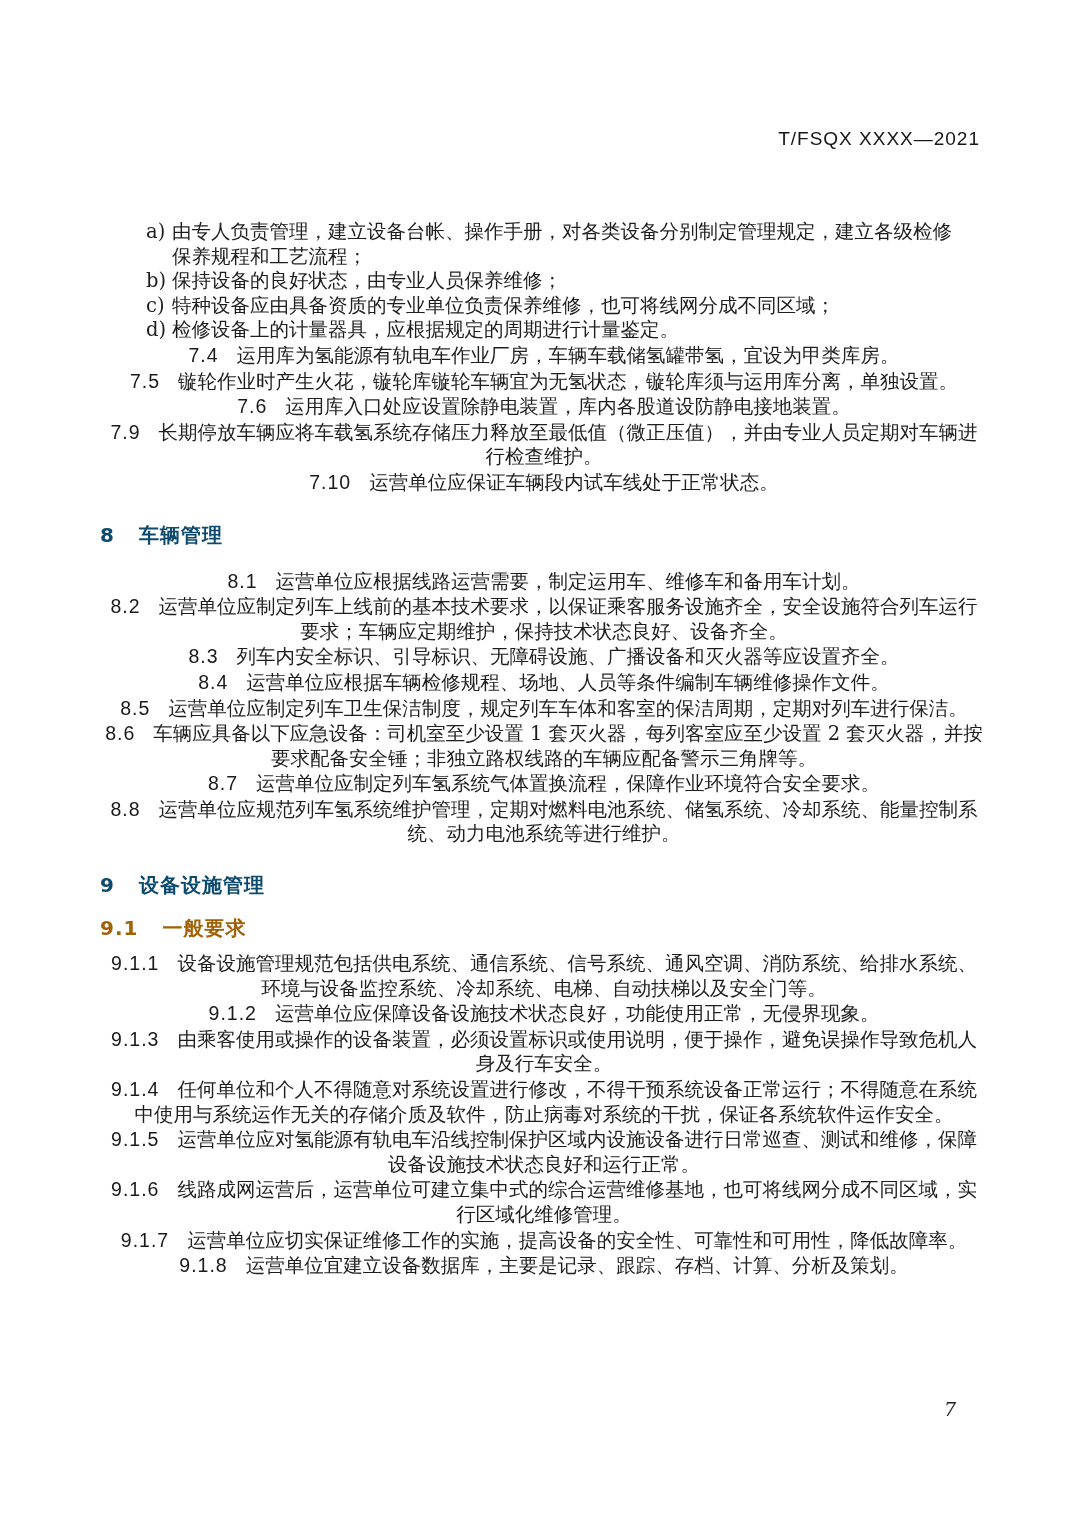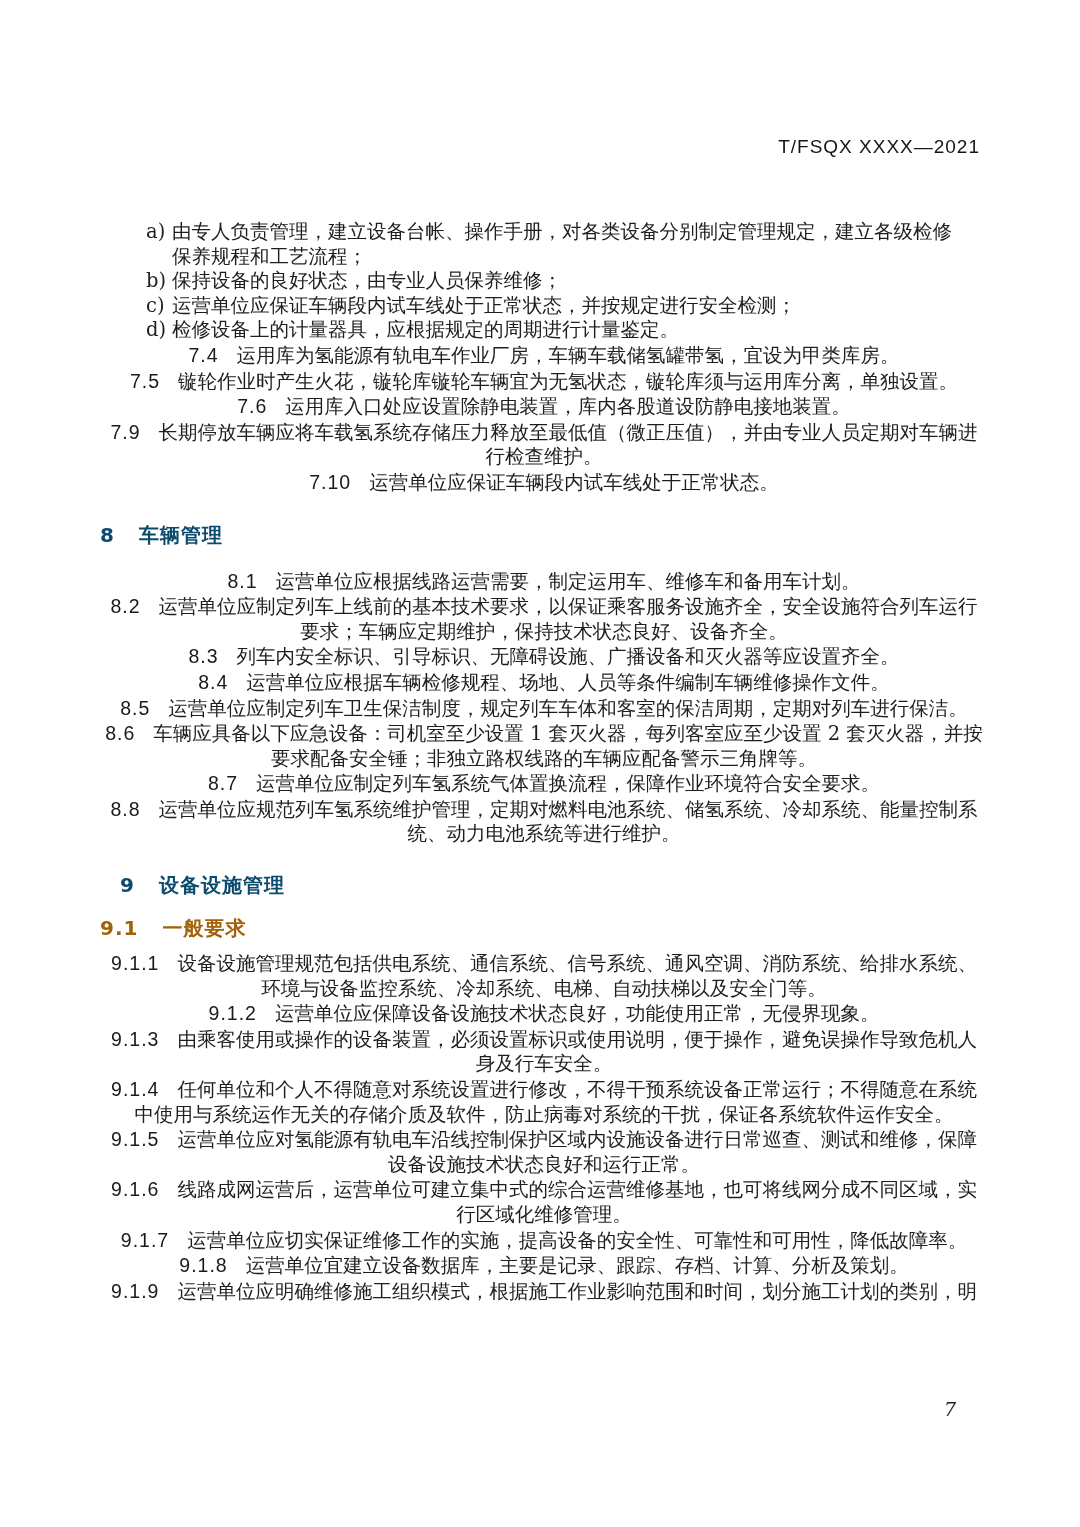--- a/index.html
+++ b/index.html
@@ -6,21 +6,21 @@
   .page {
     position:relative;
     width:1080px; height:1527px;
     background:#ffffff;
     font-family:"DejaVu Serif","Liberation Serif",serif;
     color:#1e1e1e;
     overflow:hidden;
     margin:0 auto;
   }
   .doc-code {
-    position:absolute; top:136px; right:100px;
+    position:absolute; top:128px; right:100px;
     font-family:"Liberation Sans","DejaVu Sans",sans-serif;
     font-size:19px; letter-spacing:1px; color:#161616;
   }
   .content {
     position:absolute; left:100px; top:220px; width:888px;
     font-size:19.5px; line-height:24.6px;
   }
   .li {
     margin:0; padding-left:72px; position:relative;
     white-space:pre-wrap; text-align:left;
@@ -30,21 +30,21 @@
   .cnum {
     font-family:"Liberation Sans","DejaVu Sans",sans-serif;
     letter-spacing:1px; margin-right:18px; color:#1a1a1a;
   }
   h2.sec {
     font-family:"DejaVu Sans","Liberation Sans",sans-serif;
     font-weight:bold; color:#0c4a6e;
     font-size:20px; line-height:26px; letter-spacing:1px;
     margin:26px 0 21px 0;
   }
-  h2.sec.tight { margin-bottom:0; margin-top:25px;margin-left:20px; }
+  h2.sec.tight { margin-bottom:0; margin-top:25px; }
   h3.subsec {
     font-family:"DejaVu Sans","Liberation Sans",sans-serif;
     font-weight:bold; color:#a16207;
     font-size:20px; line-height:24px; letter-spacing:1px;
     margin:18px 0 11px 0;
   }
   .hnum { margin-right:24px; }
   .page-number {
     position:absolute; left:944px; top:1398px;
     font-family:"DejaVu Serif","Liberation Serif",serif;
@@ -57,21 +57,21 @@
 <div class="page">
 
   <div class="doc-code">T/FSQX XXXX—2021</div>
 
   <div class="content">
 
     <div>
       <p class="li"><span class="li-label">a)</span><span>由专人负责管理，建立设备台帐、操作手册，对各类设备分别制定管理规定，建立各级检修
 保养规程和工艺流程；</span></p>
       <p class="li"><span class="li-label">b)</span><span>保持设备的良好状态，由专业人员保养维修；</span></p>
-      <p class="li"><span class="li-label">c)</span><span>运营单位应保证车辆段内试车线处于正常状态，并按规定进行安全检测；</span></p>
+      <p class="li"><span class="li-label">c)</span><span>特种设备应由具备资质的专业单位负责保养维修，也可将线网分成不同区域；</span></p>
       <p class="li"><span class="li-label">d)</span><span>检修设备上的计量器具，应根据规定的周期进行计量鉴定。</span></p>
     </div>
 
     <p class="clause"><span class="cnum">7.4</span><span>运用库为氢能源有轨电车作业厂房，车辆车载储氢罐带氢，宜设为甲类库房。</span></p>
     <p class="clause"><span class="cnum">7.5</span><span>镟轮作业时产生火花，镟轮库镟轮车辆宜为无氢状态，镟轮库须与运用库分离，单独设置。</span></p>
     <p class="clause"><span class="cnum">7.6</span><span>运用库入口处应设置除静电装置，库内各股道设防静电接地装置。</span></p>
     <p class="clause"><span class="cnum">7.9</span><span>长期停放车辆应将车载氢系统存储压力释放至最低值（微正压值），并由专业人员定期对车辆进
 行检查维护。</span></p>
     <p class="clause"><span class="cnum">7.10</span><span>运营单位应保证车辆段内试车线处于正常状态。</span></p>
 
@@ -99,19 +99,18 @@
     <p class="clause"><span class="cnum">9.1.3</span><span>由乘客使用或操作的设备装置，必须设置标识或使用说明，便于操作，避免误操作导致危机人
 身及行车安全。</span></p>
     <p class="clause"><span class="cnum">9.1.4</span><span>任何单位和个人不得随意对系统设置进行修改，不得干预系统设备正常运行；不得随意在系统
 中使用与系统运作无关的存储介质及软件，防止病毒对系统的干扰，保证各系统软件运作安全。</span></p>
     <p class="clause"><span class="cnum">9.1.5</span><span>运营单位应对氢能源有轨电车沿线控制保护区域内设施设备进行日常巡查、测试和维修，保障
 设备设施技术状态良好和运行正常。</span></p>
     <p class="clause"><span class="cnum">9.1.6</span><span>线路成网运营后，运营单位可建立集中式的综合运营维修基地，也可将线网分成不同区域，实
 行区域化维修管理。</span></p>
     <p class="clause"><span class="cnum">9.1.7</span><span>运营单位应切实保证维修工作的实施，提高设备的安全性、可靠性和可用性，降低故障率。</span></p>
     <p class="clause"><span class="cnum">9.1.8</span><span>运营单位宜建立设备数据库，主要是记录、跟踪、存档、计算、分析及策划。</span></p>
-    <p class="clause"><span class="cnum">9.1.9</span><span>运营单位应明确维修施工组织模式，根据施工作业影响范围和时间，划分施工计划的类别，明</span></p>
 
   </div>
 
   <div class="page-number">7</div>
 
 </div>
 
 </body></html>

